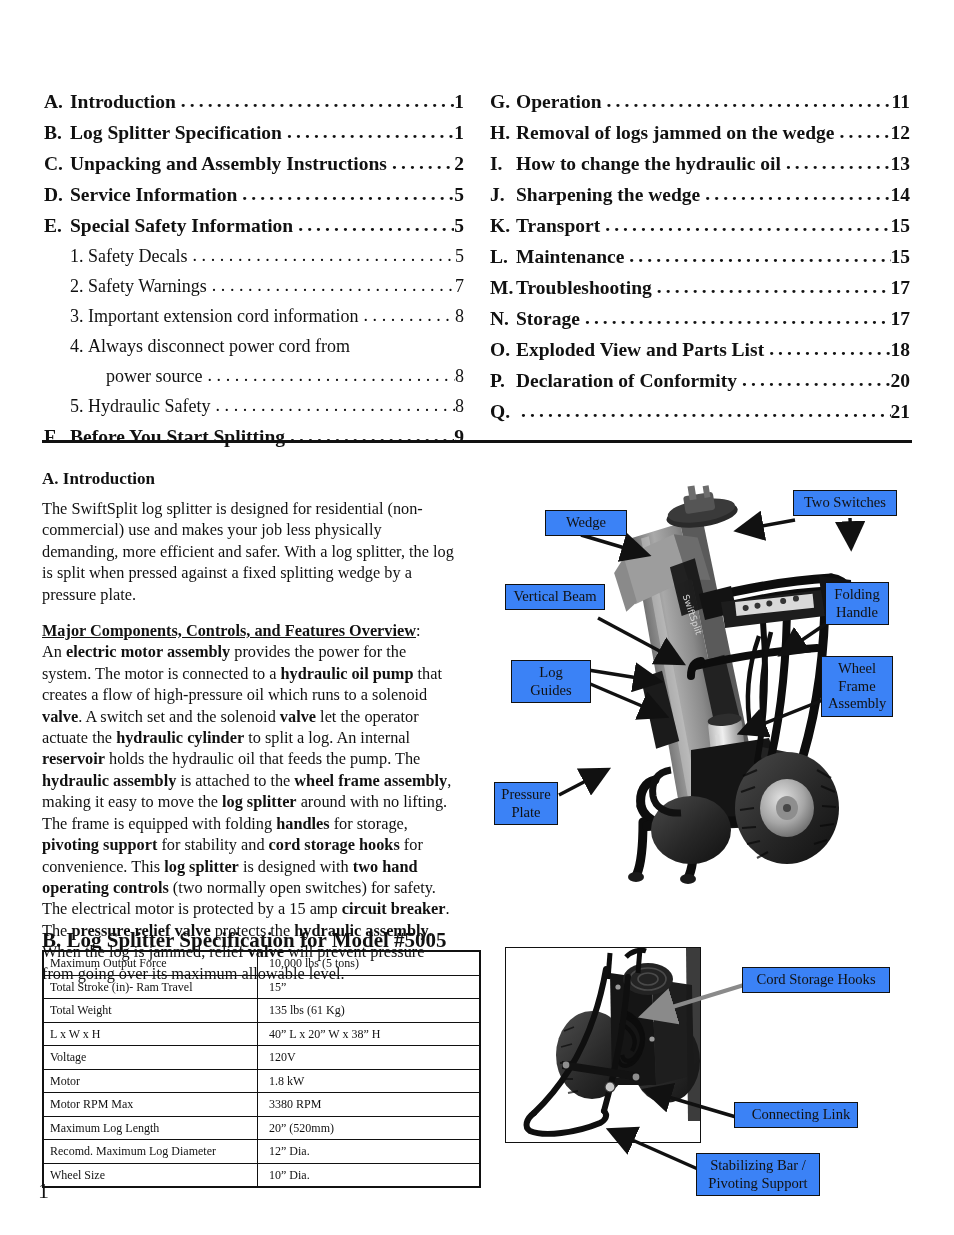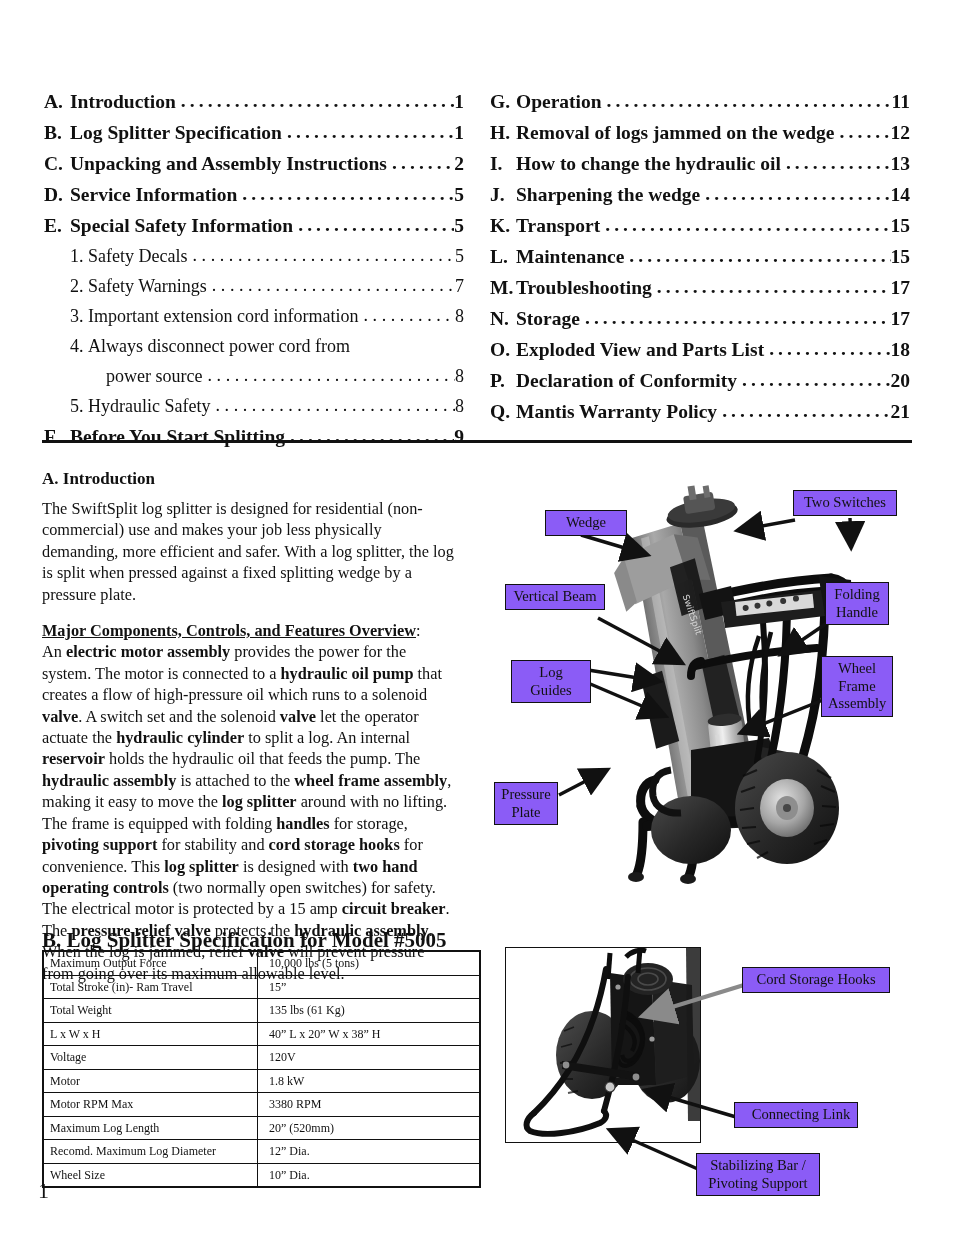--- a/index.html
+++ b/index.html
@@ -145,21 +145,21 @@
   
   .fig {
     position: absolute;
   }
   .fig1 { left: 495px; top: 470px; width: 455px; height: 415px; }
   .fig2 { left: 500px; top: 935px; width: 450px; height: 250px; }
 
   .callout {
     position: absolute;
     border: 1.4px solid #111;
-    background: #8b5cf6;
+    background: #3b82f6;
     font-size: 14.6px;
     line-height: 17.5px;
     text-align: center;
     padding: 3px 6px;
     box-sizing: border-box;
     z-index: 6;
   }
 
   svg.art { position: absolute; left: 0; top: 0; }
   svg.lines { position: absolute; left: 0; top: 0; z-index: 5; pointer-events: none; }
@@ -308,21 +308,20 @@
           <span class="pg">18</span>
         </div>
         <div class="toc-row">
           <span class="lbl-letter">P.</span>
           <span class="lbl-text">Declaration of Conformity</span>
           <span class="dots">..........................................................................................</span>
           <span class="pg">20</span>
         </div>
         <div class="toc-row">
           <span class="lbl-letter">Q.</span>
-          <span class="lbl-text">Mantis Warranty Policy</span>
           <span class="dots">..........................................................................................</span>
           <span class="pg">21</span>
         </div>
       </div>
   </div>
 
   <div class="toc-rule"></div>
 
   <div class="secA-head">A. Introduction</div>
 

